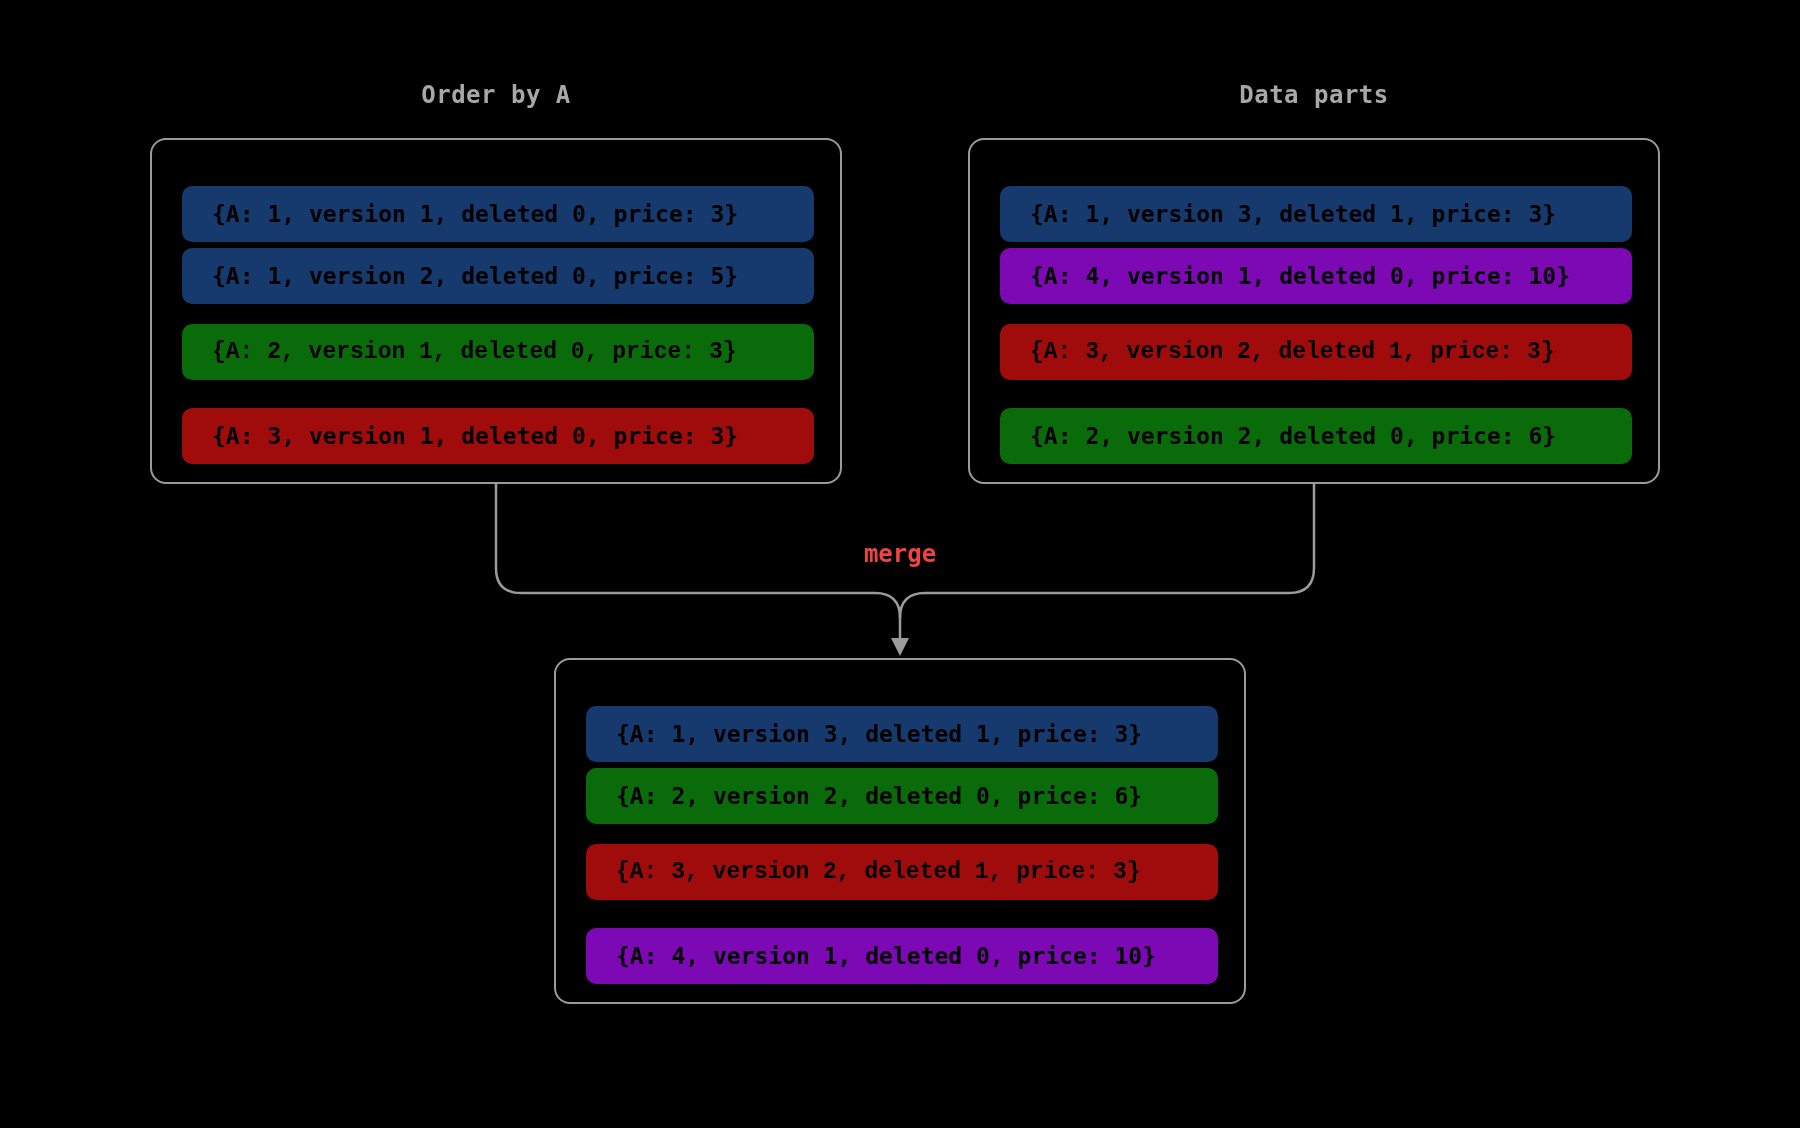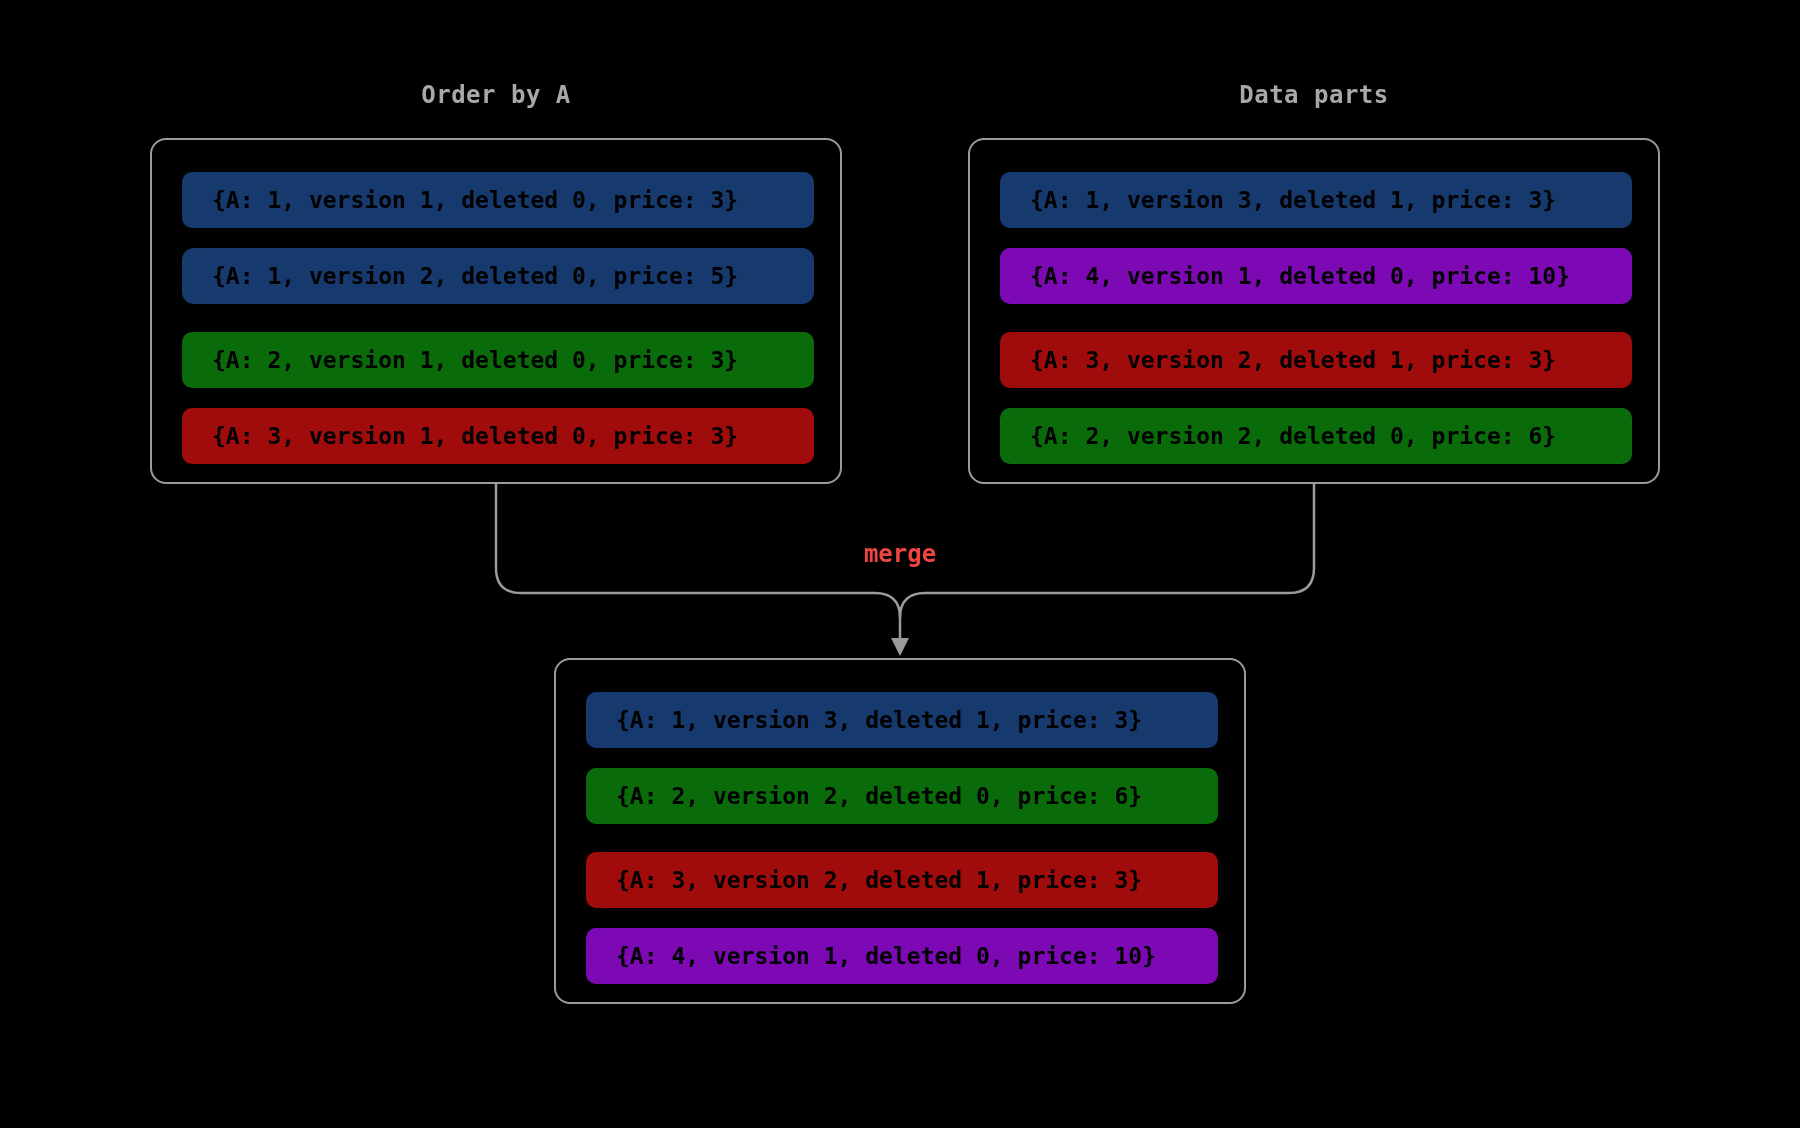--- a/index.html
+++ b/index.html
@@ -40,23 +40,23 @@
     height: 56px;
     border-radius: 10px;
     display: flex;
     align-items: center;
     padding-left: 30px;
     box-sizing: border-box;
     font-size: 23px;
     font-weight: bold;
     white-space: nowrap;
   }
-  .r0 { top: 32px; }
+  .r0 { top: 46px; }
   .r1 { top: 108px; }
-  .r2 { top: 192px; }
+  .r2 { top: 184px; font-family: Liberation Mono, monospace; }
   .r3 { top: 268px; }
   .merge-label {
     position: absolute;
     left: 820px;
     top: 540px;
     width: 160px;
     text-align: center;
     font-size: 24px;
     font-weight: bold;
   }
@@ -77,21 +77,21 @@
     <path d="M 496 484 L 496 568 Q 496 593 521 593 L 875 593 Q 900 593 900 618 L 900 640" fill="none" stroke="#9b9b9b" stroke-width="2.5"></path>
     <path d="M 1314 484 L 1314 568 Q 1314 593 1289 593 L 925 593 Q 900 593 900 618" fill="none" stroke="#9b9b9b" stroke-width="2.5"></path>
     <polygon points="891,638 909,638 900,656" fill="#9b9b9b"></polygon>
   </svg>
 
   <div class="box-title title-right" style="color: rgb(168, 168, 168);">Data parts</div>
   <div class="box-title title-left" style="color: rgb(168, 168, 168);">Order by A</div>
 
   <div class="outer-box box-left" style="border-color: rgb(155, 155, 155);">
     <div class="row r0" style="background-color: rgb(22, 57, 110);">{A: 1, version 1, deleted 0, price: 3}</div>
-    <div class="row r1" style="background-color: rgb(22, 57, 110); border-radius: 12px;">{A: 1, version 2, deleted 0, price: 5}</div>
+    <div class="row r1" style="background-color: rgb(22, 57, 110);">{A: 1, version 2, deleted 0, price: 5}</div>
     <div class="row r2" style="background-color: rgb(10, 107, 10);">{A: 2, version 1, deleted 0, price: 3}</div>
     <div class="row r3" style="background-color: rgb(160, 12, 12);">{A: 3, version 1, deleted 0, price: 3}</div>
   </div>
 
   <div class="outer-box box-right" style="border-color: rgb(155, 155, 155);">
     <div class="row r0" style="background-color: rgb(22, 57, 110);">{A: 1, version 3, deleted 1, price: 3}</div>
     <div class="row r1" style="background-color: rgb(124, 9, 180);">{A: 4, version 1, deleted 0, price: 10}</div>
     <div class="row r2" style="background-color: rgb(160, 12, 12);">{A: 3, version 2, deleted 1, price: 3}</div>
     <div class="row r3" style="background-color: rgb(10, 107, 10);">{A: 2, version 2, deleted 0, price: 6}</div>
   </div>

